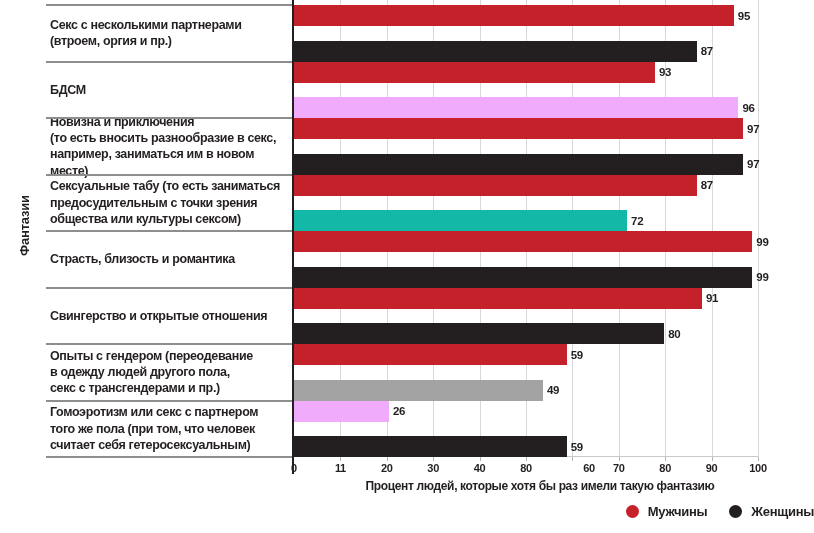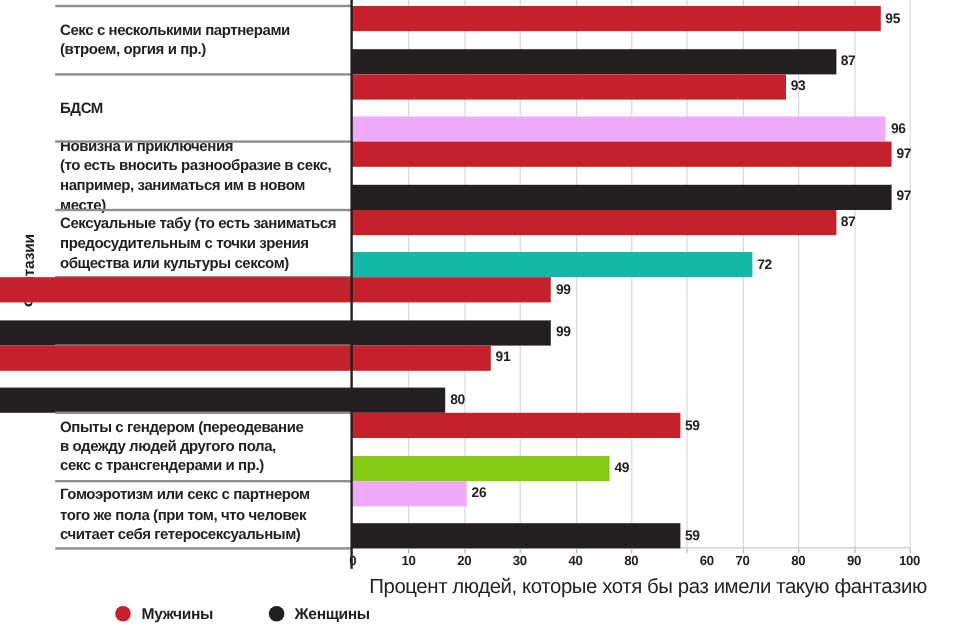--- a/index.html
+++ b/index.html
@@ -38,26 +38,26 @@
   }
   
   #ticks { position:absolute; left:294px; top:457px; width:520px; height:20px; z-index:1; }
   .tickstub { position:absolute; top:0; width:1px; height:4px; background:#b5b5b5; }
   .ticklabel {
     position:absolute; top:5px; width:30px; margin-left:-15px; text-align:center;
     font-weight:700; font-size:11px; color:#231f20; letter-spacing:-0.3px;
   }
   .x-title {
     position:absolute; left:300px; top:479px; width:480px; text-align:center;
-    font-weight:400; font-size:17px; letter-spacing:-0.35px;
+    font-weight:700; font-size:12px; letter-spacing:-0.35px;
   }
   
   #legend {
     position:absolute; left:96px; right:0; top:504px; display:flex;
-    justify-content:flex-start; align-items:center; gap:46px;
+    justify-content:flex-end; align-items:center; gap:22px;
   }
   .legend-item { display:flex; align-items:center; gap:9px; }
   .legend-dot { width:13px; height:13px; border-radius:50%; }
   .legend-label { font-weight:700; font-size:13px; letter-spacing:-0.3px; color:#231f20; }
 </style>
 </head>
 <body>
 
 <div id="app">
   <div class="y-title">Фантазии</div>
@@ -125,50 +125,52 @@
       <div class="bar bar-men" style="width: 403.68px; background: rgb(197, 33, 42);">
         <span class="val">87</span>
       </div>
       <div class="bar bar-women" style="width: 334.08px; background: #14b8a6;">
         <span class="val">72</span>
       </div>
     </div>
   </div>
 
   <div class="row">
+    <div class="cat-label">Страсть, близость и романтика</div>
     <div class="bars">
       <div class="bar bar-men" style="width: 459.36px; background: rgb(197, 33, 42);">
         <span class="val">99</span>
       </div>
       <div class="bar bar-women" style="width: 459.36px; background: rgb(35, 31, 32);">
         <span class="val">99</span>
       </div>
     </div>
   </div>
 
   <div class="row">
+    <div class="cat-label">Свингерство и открытые отношения</div>
     <div class="bars">
       <div class="bar bar-men" style="width: 409px; background: rgb(197, 33, 42);">
         <span class="val">91</span>
       </div>
       <div class="bar bar-women" style="width: 371.2px; background: rgb(35, 31, 32);">
         <span class="val">80</span>
       </div>
     </div>
   </div>
 
   <div class="row">
     <div class="cat-label">Опыты с гендером (переодевание
 в одежду людей другого пола,
 секс с трансгендерами и пр.)</div>
     <div class="bars">
       <div class="bar bar-men" style="width: 273.76px; background: rgb(197, 33, 42);">
         <span class="val">59</span>
       </div>
-      <div class="bar bar-women" style="width: 215px; background: #84cc16;">
+      <div class="bar bar-women" style="width: 250px; background: #a3a3a3;">
         <span class="val">49</span>
       </div>
     </div>
   </div>
 
   <div class="row">
     <div class="cat-label">Гомоэротизм или секс с партнером
 того же пола (при том, что человек
 считает себя гетеросексуальным)</div>
     <div class="bars">
@@ -179,21 +181,21 @@
         <span class="val">59</span>
       </div>
     </div>
   </div>
 </div>
   <div class="bottom-divider"></div>
 
   <div id="ticks">
       <div class="ticklabel" style="left: 0px;">0</div>
       <div class="tickstub" style="left: 46.4px;"></div>
-      <div class="ticklabel" style="left: 46.4px;">10</div>
+      <div class="ticklabel" style="left: 46.4px;">11</div>
       <div class="tickstub" style="left: 92.8px;"></div>
       <div class="ticklabel" style="left: 92.8px;">20</div>
       <div class="tickstub" style="left: 139.2px;"></div>
       <div class="ticklabel" style="left: 139.2px;">30</div>
       <div class="tickstub" style="left: 185.6px;"></div>
       <div class="ticklabel" style="left: 185.6px;">40</div>
       <div class="tickstub" style="left: 232px;"></div>
       <div class="ticklabel" style="left: 232px;">80</div>
       <div class="tickstub" style="left: 278.4px;"></div>
       <div class="ticklabel" style="left: 295px;">60</div>

